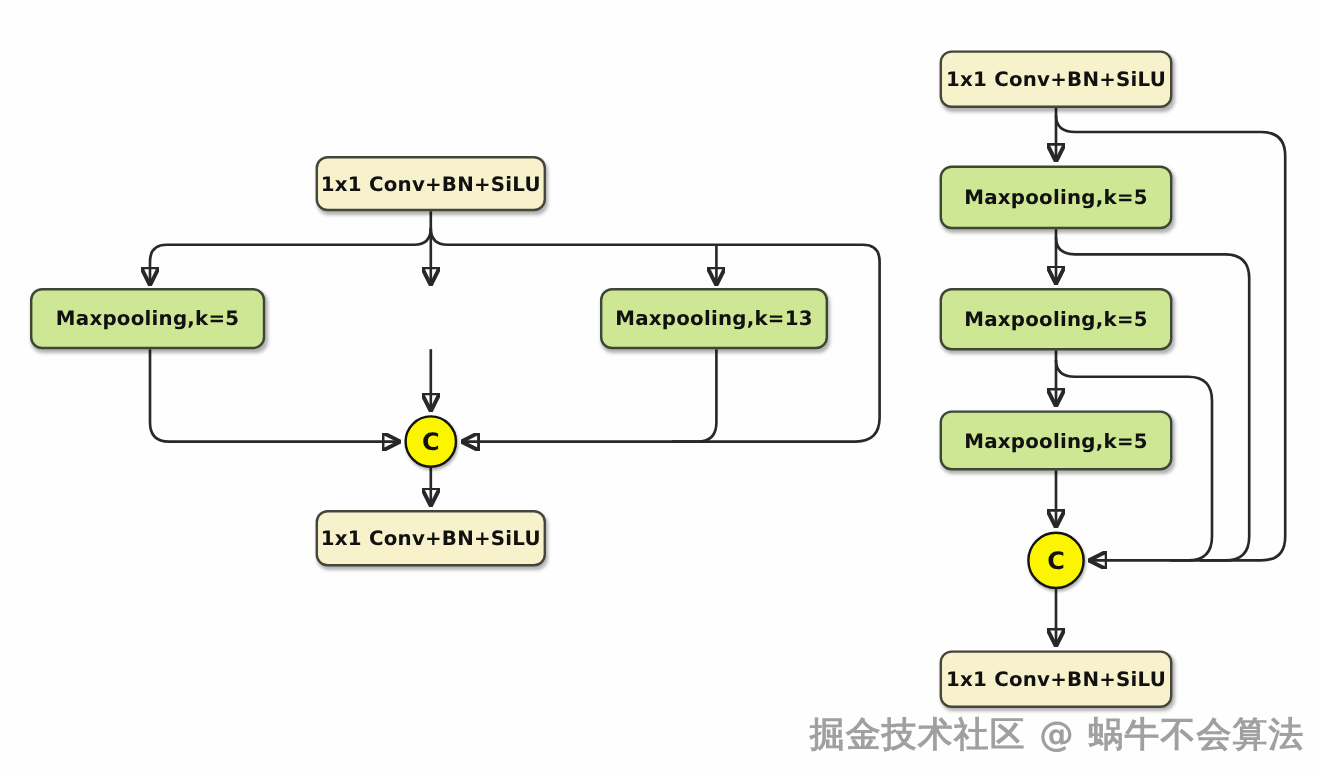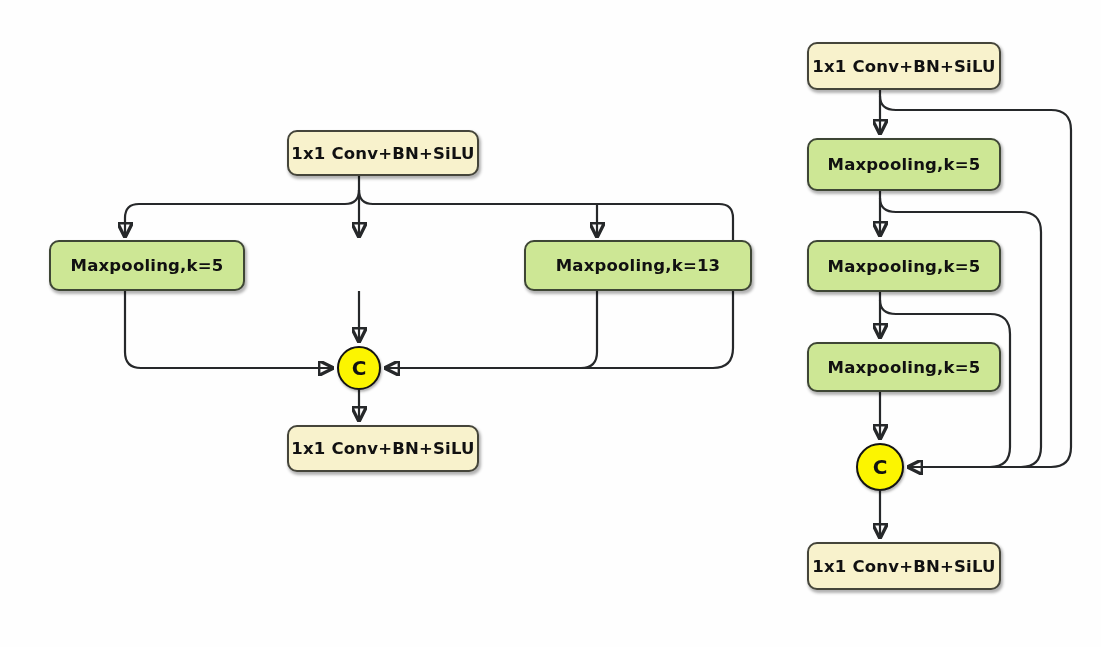--- a/index.html
+++ b/index.html
@@ -17,21 +17,21 @@
   }
   .stage{position:absolute;left:0;top:0;width:1101px;height:647px;}
   svg.wires{position:absolute;left:0;top:0;width:1101px;height:647px;}
   svg.wires path{fill:none;stroke:var(--line);stroke-width:2.2;}
   .node{
     position:absolute;display:flex;align-items:center;justify-content:center;
     border-radius:10px;border:2.4px solid var(--conv-border);
     font-weight:bold;font-size:16.5px;color:#111;letter-spacing:.2px;
     box-shadow:1.5px 2.5px 3px rgba(0,0,0,.3);
     background:var(--conv-fill);
-    text-align:center;white-space:nowrap;margin-left:24px;
+    text-align:center;white-space:nowrap;
   }
   .node.conv{background:var(--conv-fill);border-color:var(--conv-border);}
   .node.pool{background:var(--pool-fill);border-color:var(--pool-border);}
   .concat{
     position:absolute;display:flex;align-items:center;justify-content:center;
     border-radius:50%;border:2.6px solid var(--concat-border);
     background:var(--concat-fill);
     font-weight:bold;font-size:20px;color:#111;
     box-shadow:1px 2px 2.5px rgba(0,0,0,.3);
   }
@@ -72,31 +72,32 @@
     <path d="M 880 198 Q 880 212 896 212 H 1021 Q 1041 212 1041 232 V 447 Q 1041 467 1021 467 H 1000"></path>
     <path d="M 880 300 Q 880 314 896 314 H 990 Q 1010 314 1010 334 V 447 Q 1010 467 990 467 H 975"></path>
     <path d="M 880 491 V 538" marker-end="url(#arrow)"></path>
   </svg>
 
   <div class="node conv" style="left:263px;top:130px;width:192px;height:46px;">1x1 Conv+BN+SiLU</div>
 
   <div class="node pool" style="left:25px;top:240px;width:196px;height:51px;">Maxpooling,k=5</div>
 
 
-  <div class="node pool" style="left:500px;top:240px;width:228px;height:51px;">Maxpooling,k=13</div>
+  <div class="node pool" style="left:500px;top:240px;width:190px;height:51px;">Maxpooling,k=13</div>
 
   <div class="concat" style="left:337px;top:346px;width:44px;height:44px;">C</div>
 
   <div class="node conv" style="left:263px;top:425px;width:192px;height:47px;">1x1 Conv+BN+SiLU</div>
 
   <div class="node conv" style="left:783px;top:42px;width:194px;height:48px;">1x1 Conv+BN+SiLU</div>
 
   <div class="node pool" style="left:783px;top:138px;width:194px;height:53px;">Maxpooling,k=5</div>
 
   <div class="node pool" style="left:783px;top:240px;width:194px;height:52px;">Maxpooling,k=5</div>
 
   <div class="node pool" style="left:783px;top:342px;width:194px;height:50px;">Maxpooling,k=5</div>
 
   <div class="concat" style="left:856px;top:443px;width:48px;height:48px;">C</div>
 
   <div class="node conv" style="left:783px;top:542px;width:194px;height:48px;">1x1 Conv+BN+SiLU</div>
 
+  <div class="watermark">掘金技术社区 @ 蜗牛不会算法</div>
 </div>
 
 </body></html>

